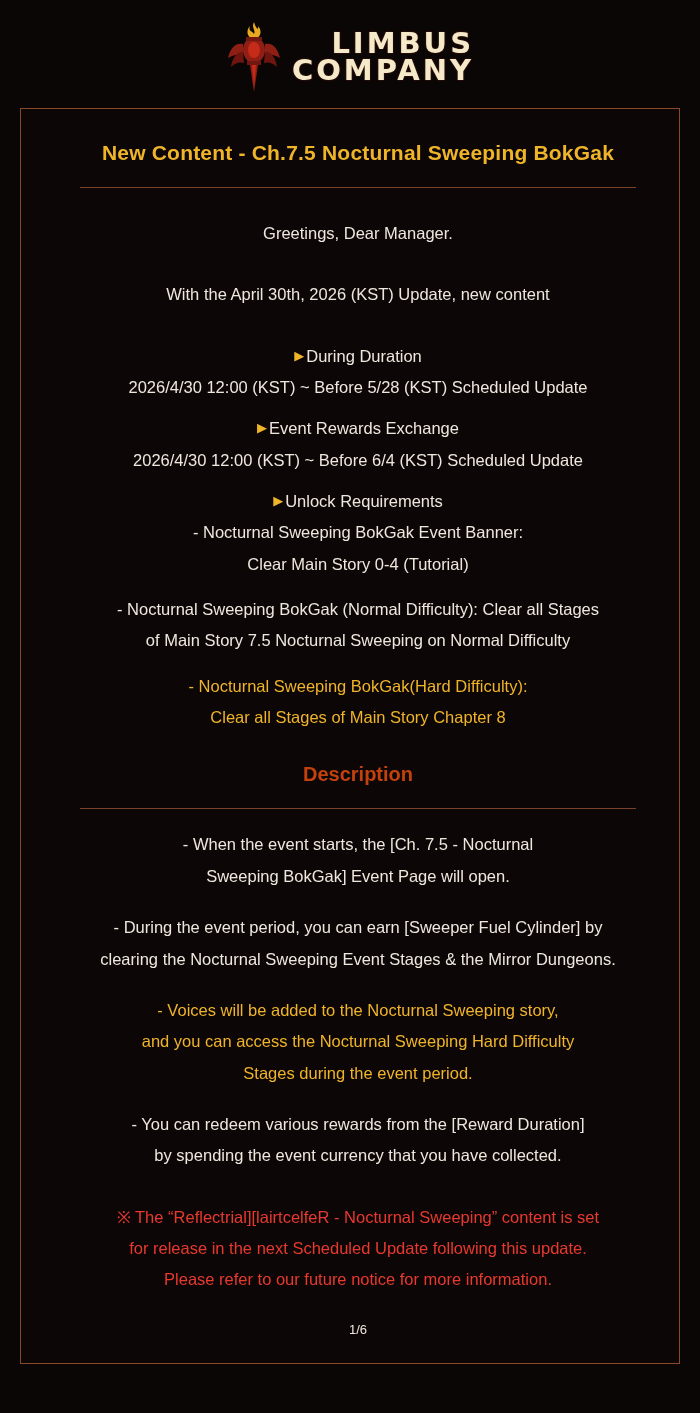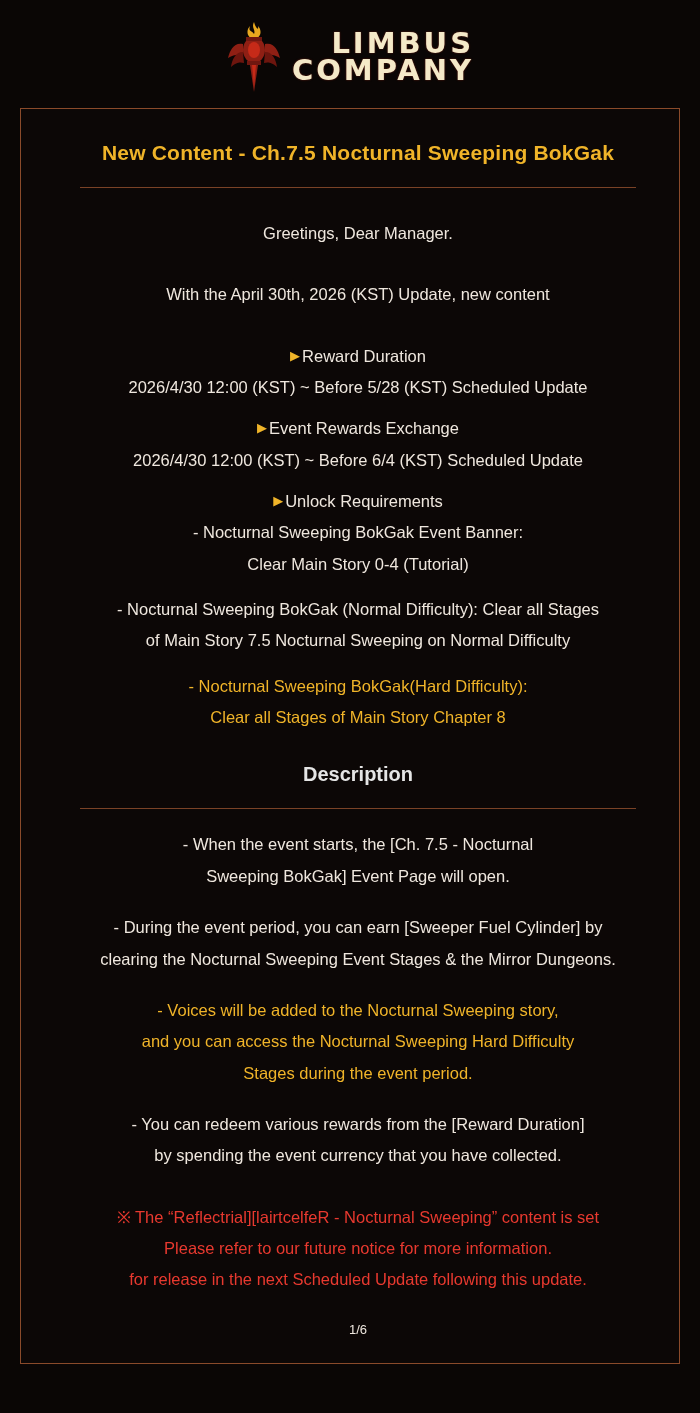--- a/index.html
+++ b/index.html
@@ -102,21 +102,21 @@
     line-height: 1.9;
     color: #efe7de;
   }
   .tri {
     color: #f0b429;
     font-size: 13px;
     vertical-align: 2px;
     margin-right: 2px;
   }
   .desc-title {
-    color: #e5e5e5;
+    color: #c2410c;
     font-size: 20px;
     font-weight: bold;
     text-align: center;
     margin: 0;
   }
   .pager {
     text-align: center;
     font-size: 13px;
     color: #efe7de;
     margin-top: 26px;
@@ -168,21 +168,21 @@
     <div class="rule"></div>
 
     <div class="gap-lg"></div>
     <p class="para">Greetings, Dear Manager.</p>
 
     <div class="gap-lg"></div>
     <p class="para">With the April 30th, 2026 (KST) Update, new content</p>
 
     <div class="gap-lg"></div>
     <div id="sections-host" style="width:100%;">
-        <div class="section-head"><span class="tri">▶</span><span>Reward Duration</span></div>
+        <div class="section-head"><span class="tri">▶</span><span>During Duration</span></div>
         <p class="para white">2026/4/30 12:00 (KST) ~ Before 5/28 (KST) Scheduled Update</p>
         <div class="gap-sm"></div>
         <div class="section-head"><span class="tri">▶</span><span>Event Rewards Exchange</span></div>
         <p class="para white">2026/4/30 12:00 (KST) ~ Before 6/4 (KST) Scheduled Update</p>
         <div class="gap-sm"></div>
         <div class="section-head"><span class="tri">▶</span><span>Unlock Requirements</span></div>
         <p class="para white">- Nocturnal Sweeping BokGak Event Banner:</p>
         <p class="para white">Clear Main Story 0-4 (Tutorial)</p>
         <p class="para white" style="height: 14px;">&nbsp;</p>
         <p class="para white">- Nocturnal Sweeping BokGak (Normal Difficulty): Clear all Stages</p>
@@ -214,22 +214,22 @@
           <p class="para yellow">Stages during the event period.</p>
         </div>
         <div class="gap-md"></div>
         <div>
           <p class="para white">- You can redeem various rewards from the [Reward Duration]</p>
           <p class="para white">by spending the event currency that you have collected.</p>
         </div>
         <div class="gap-lg"></div>
         <div>
           <p class="para red">※ The “Reflectrial][lairtcelfeR - Nocturnal Sweeping” content is set</p>
+          <p class="para red">for release in the next Scheduled Update following this update.</p>
           <p class="para red">Please refer to our future notice for more information.</p>
-          <p class="para red">for release in the next Scheduled Update following this update.</p>
         </div>
       </div>
 
     <div class="pager">1/6</div>
   </div>
 
   <div class="footer">
     
   </div>
 

